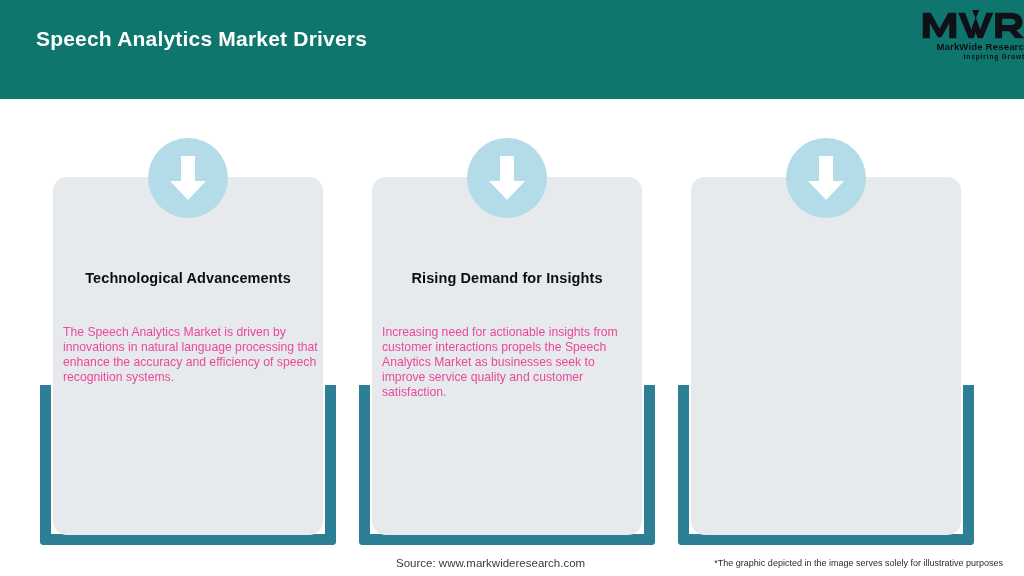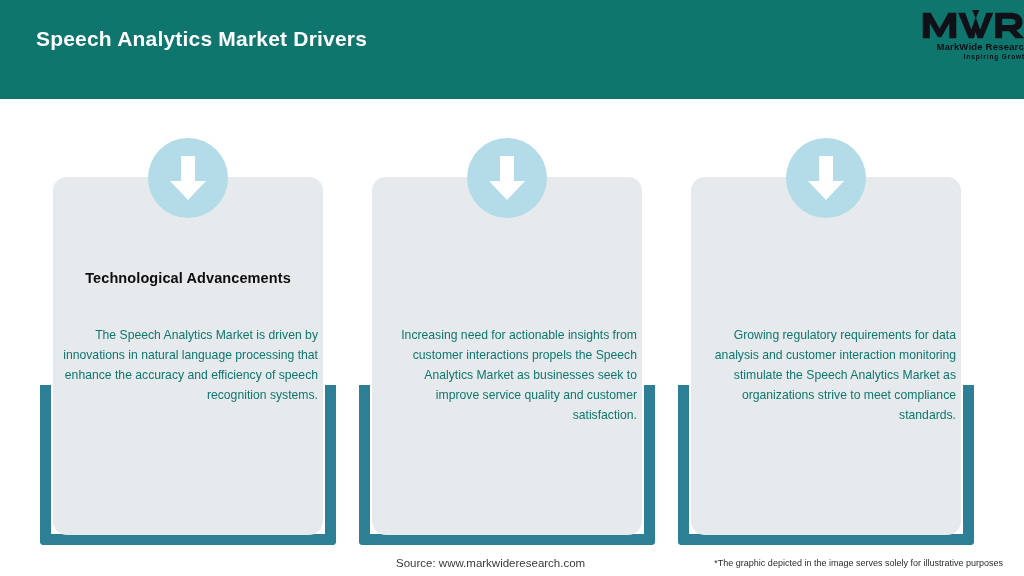--- a/index.html
+++ b/index.html
@@ -128,23 +128,23 @@
     letter-spacing: 0.1px;
     margin-top: 16px;
   }
 
   .card-body {
     position: absolute;
     left: 25px;
     top: 195px;
     width: 255px;
     font-size: 12.2px;
-    line-height: 20px;
-    color: #0f766e;
-    text-align: right;
+    line-height: 15px;
+    color: #ec4899;
+    text-align: left;
   }
 
   
   .source {
     position: absolute;
     left: 396px;
     top: 557px;
     font-size: 11.5px;
     font-weight: normal;
     color: #3a3a3a;
@@ -190,28 +190,28 @@
 </div>
 
 <div class="card-wrap c1">
   <div class="bracket"></div>
   <div class="card"></div>
   <div class="icon-circle">
     <svg width="44" height="50" viewBox="0 0 44 50">
       <path d="M15 3 L29 3 L29 28 L40 28 L22 47 L4 28 L15 28 Z" fill="#ffffff"></path>
     </svg>
   </div>
+  <div class="card-title">Rising Demand for Insights</div>
   <div class="card-body">Increasing need for actionable insights from customer interactions propels the Speech Analytics Market as businesses seek to improve service quality and customer satisfaction.</div>
 </div>
 
 <div class="card-wrap c2">
   <div class="bracket"></div>
   <div class="card"></div>
   <div class="icon-circle">
     <svg width="44" height="50" viewBox="0 0 44 50">
       <path d="M15 3 L29 3 L29 28 L40 28 L22 47 L4 28 L15 28 Z" fill="#ffffff"></path>
     </svg>
   </div>
-  <div class="card-body">Growing regulatory requirements for data analysis and customer interaction monitoring stimulate the Speech Analytics Market as organizations strive to meet compliance standards.</div>
 </div>
 
 <div class="source">Source: www.markwideresearch.com</div>
 <div class="disclaimer">*The graphic depicted in the image serves solely for illustrative purposes</div>
 
 </body></html>

